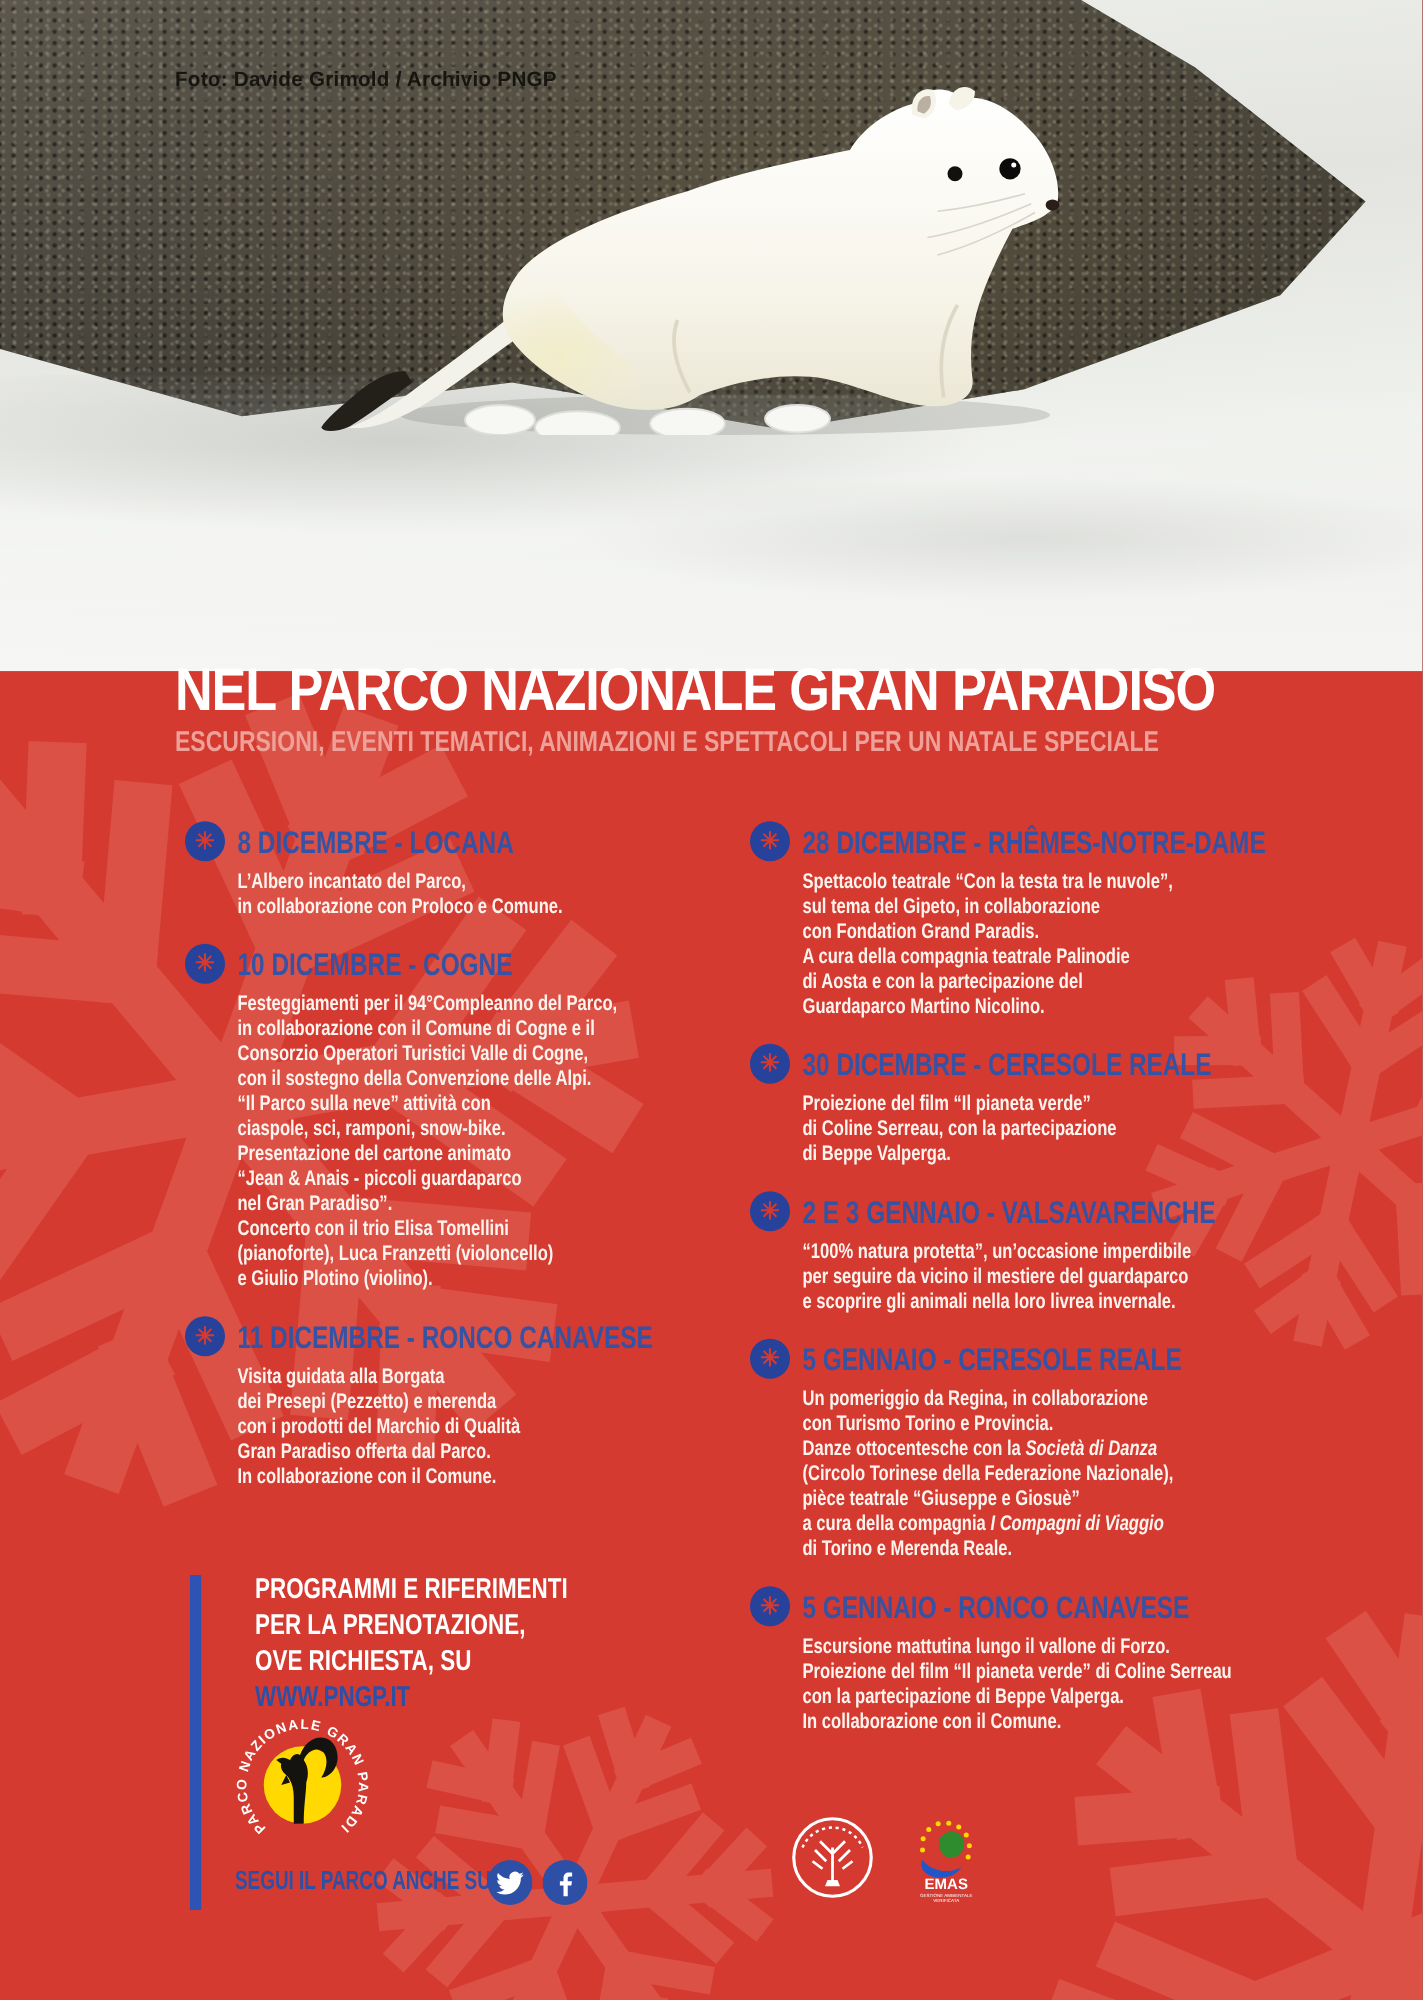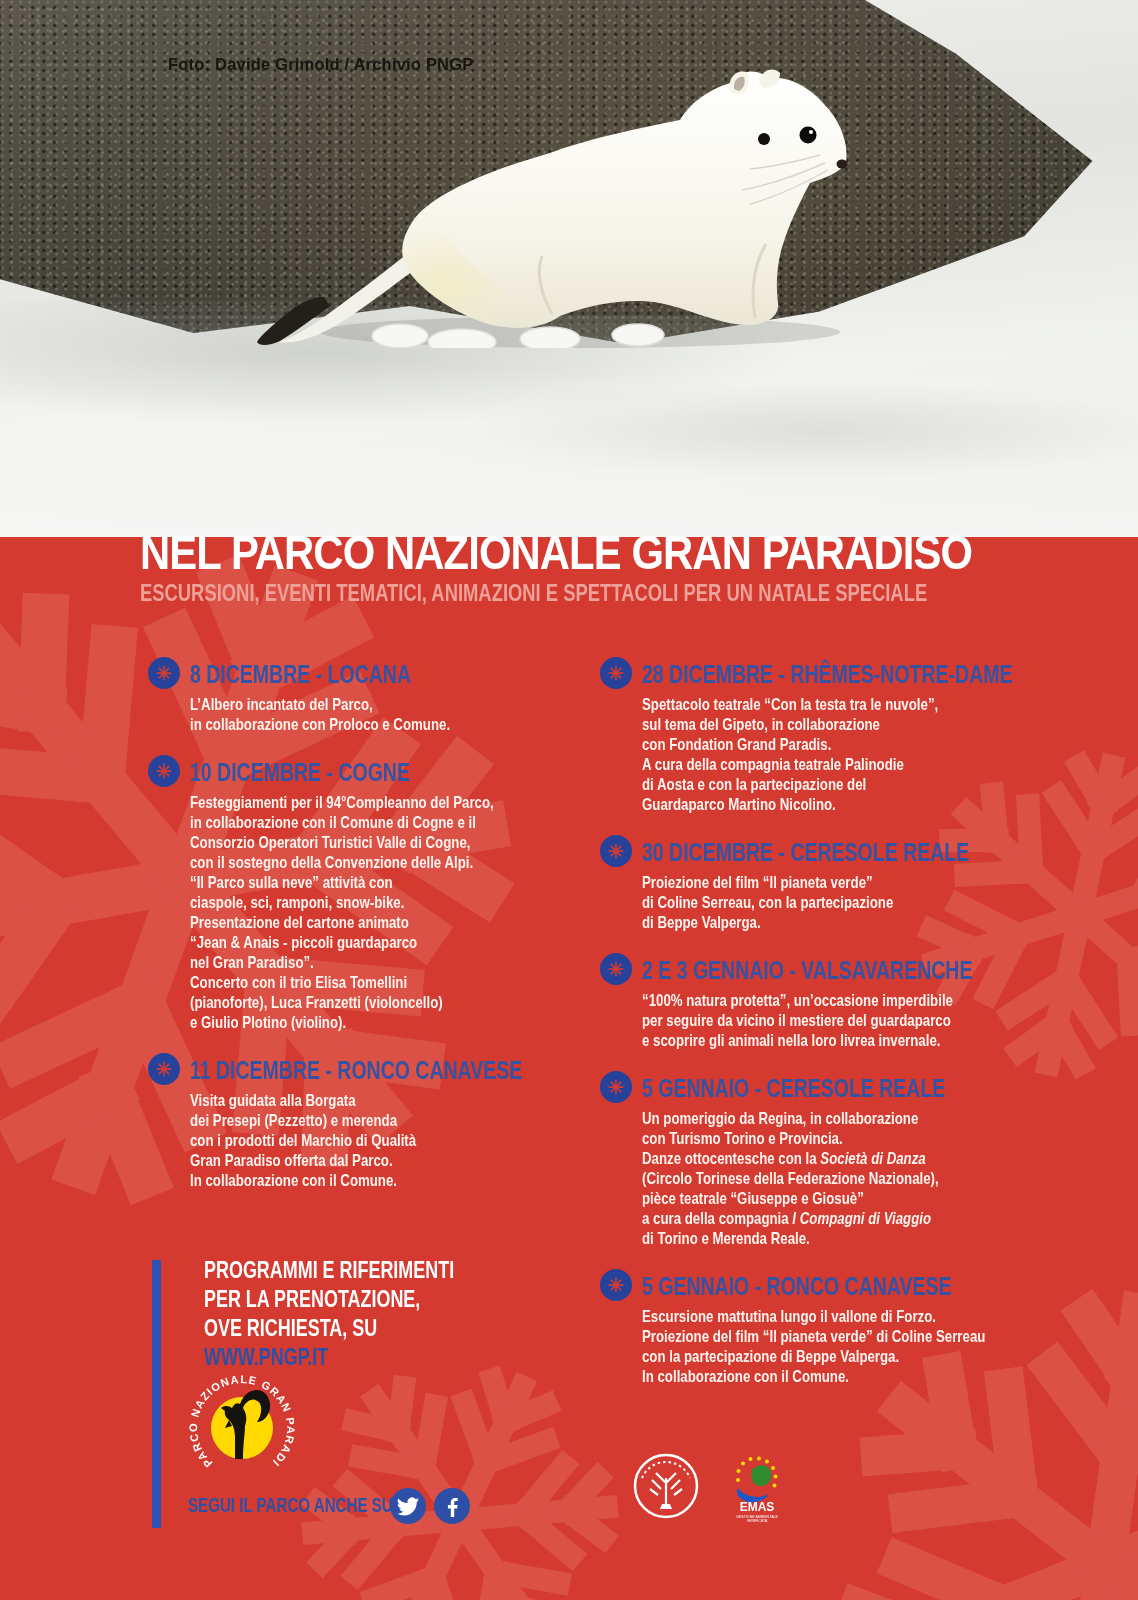--- a/index.html
+++ b/index.html
@@ -19,21 +19,21 @@
           linear-gradient(165deg,#5c584d 0%,#45423a 40%,#34322b 75%,#2c2a24 100%);}
   .rock-shade{position:absolute;inset:0;
         clip-path:polygon(0 0,76% 0,84% 10%,96% 30%,90% 44%,72% 58%,55% 64%,36% 57%,17% 62%,0 52%);
         background:linear-gradient(to bottom,transparent 55%,rgba(0,0,0,.38) 96%);}
   .snow-shade{position:absolute;left:0;top:300px;width:1138px;height:237px;
         background:
           radial-gradient(60% 45% at 28% 22%,rgba(125,130,124,.28),transparent 70%),
           radial-gradient(45% 30% at 72% 55%,rgba(150,153,148,.22),transparent 70%),
           linear-gradient(to bottom,transparent,rgba(255,255,255,.55));}
   .credit{position:absolute;left:140px;top:55px;font-size:16.5px;font-weight:bold;
-          color:#17150f;letter-spacing:.2px;margin-left:28px;}
+          color:#17150f;letter-spacing:.2px;}
   .stoat{position:absolute;left:250px;top:58px;}
 
   
   .red-area{position:absolute;left:0;top:537px;width:1138px;height:1063px;
             background:var(--background-red,#d43a30);z-index:1;}
   .flakes{position:absolute;left:0;top:0;z-index:2;pointer-events:none;}
 
   
   .script-title{position:absolute;left:98px;top:318px;z-index:5;color:var(--background-red,#d43a30);
       font-family:"DejaVu Serif","Liberation Serif",serif;font-style:italic;font-weight:bold;

